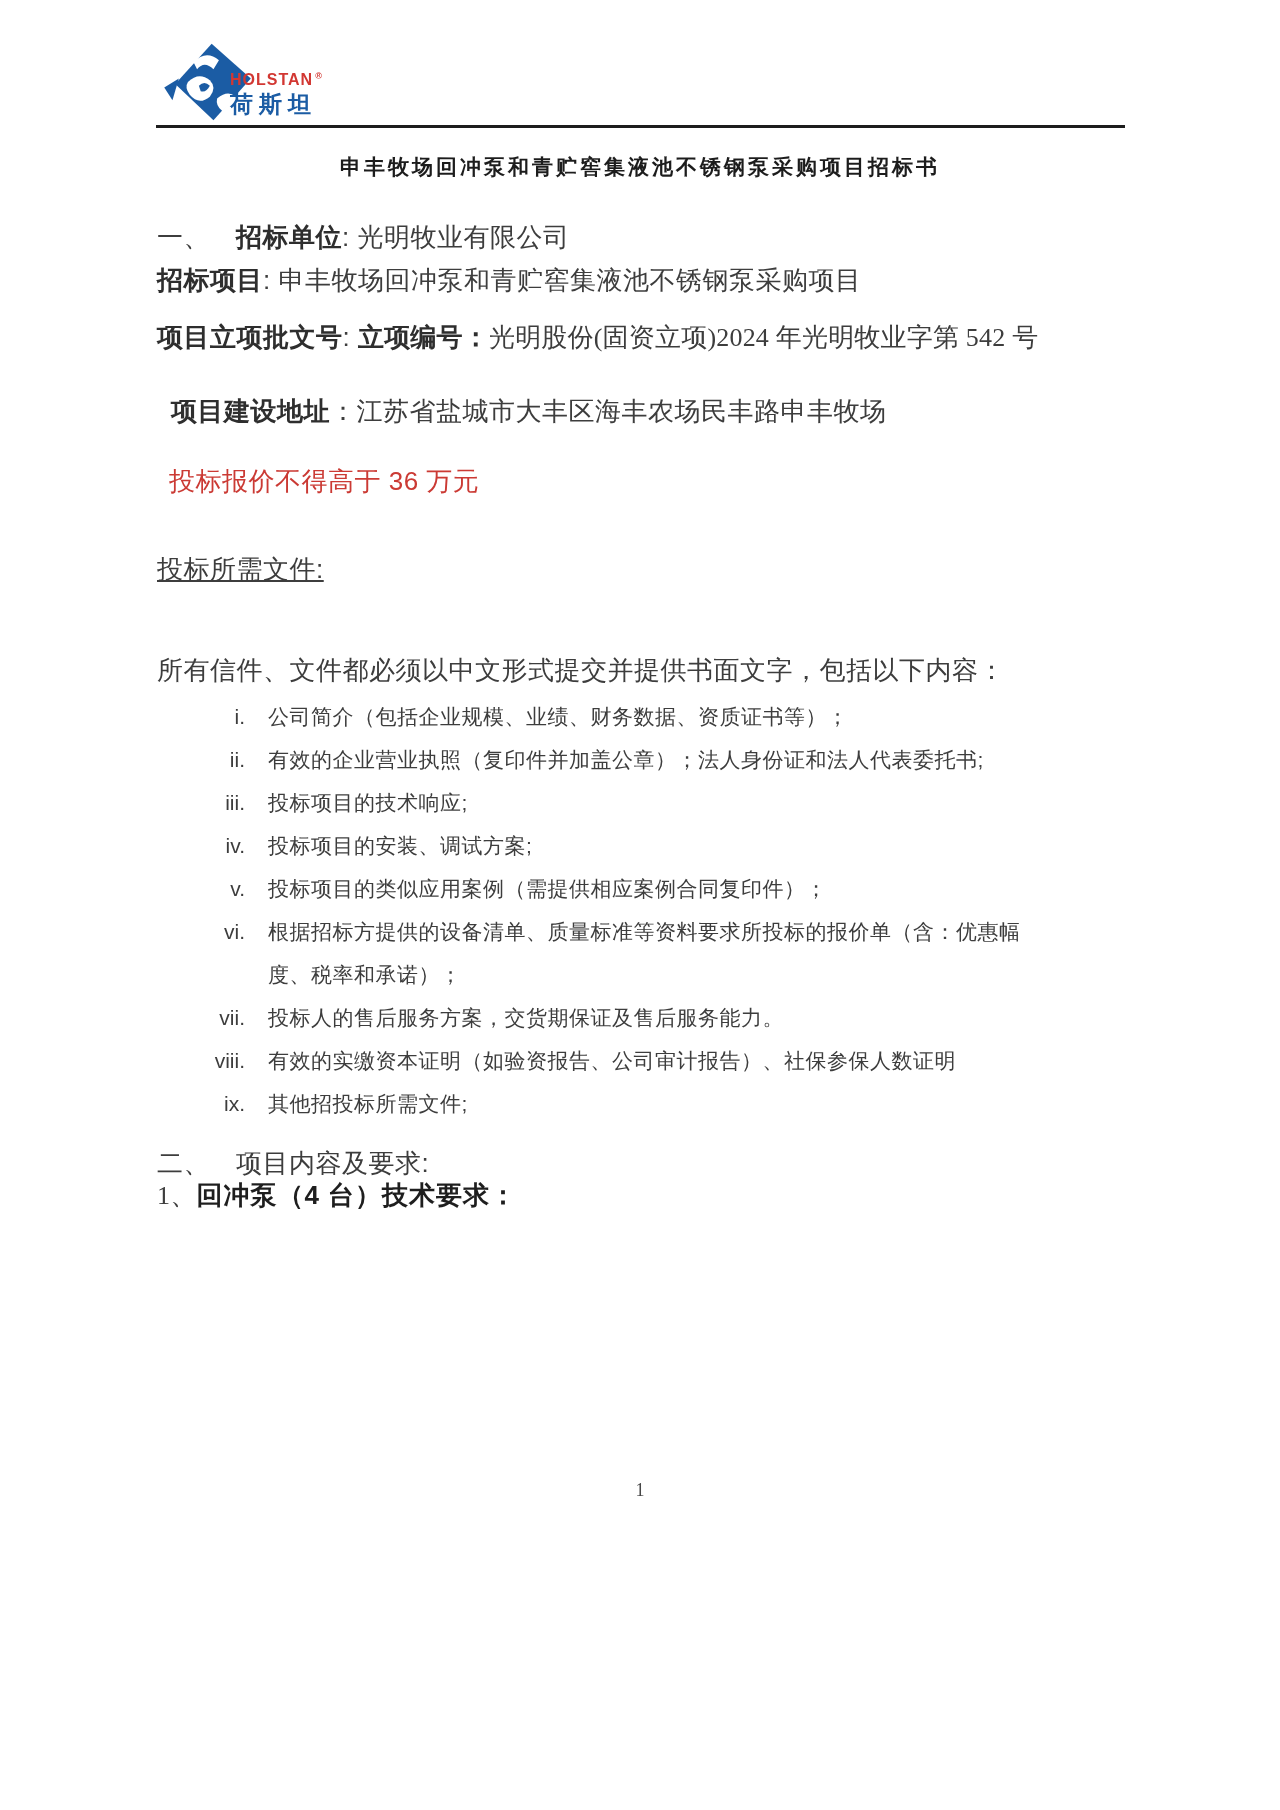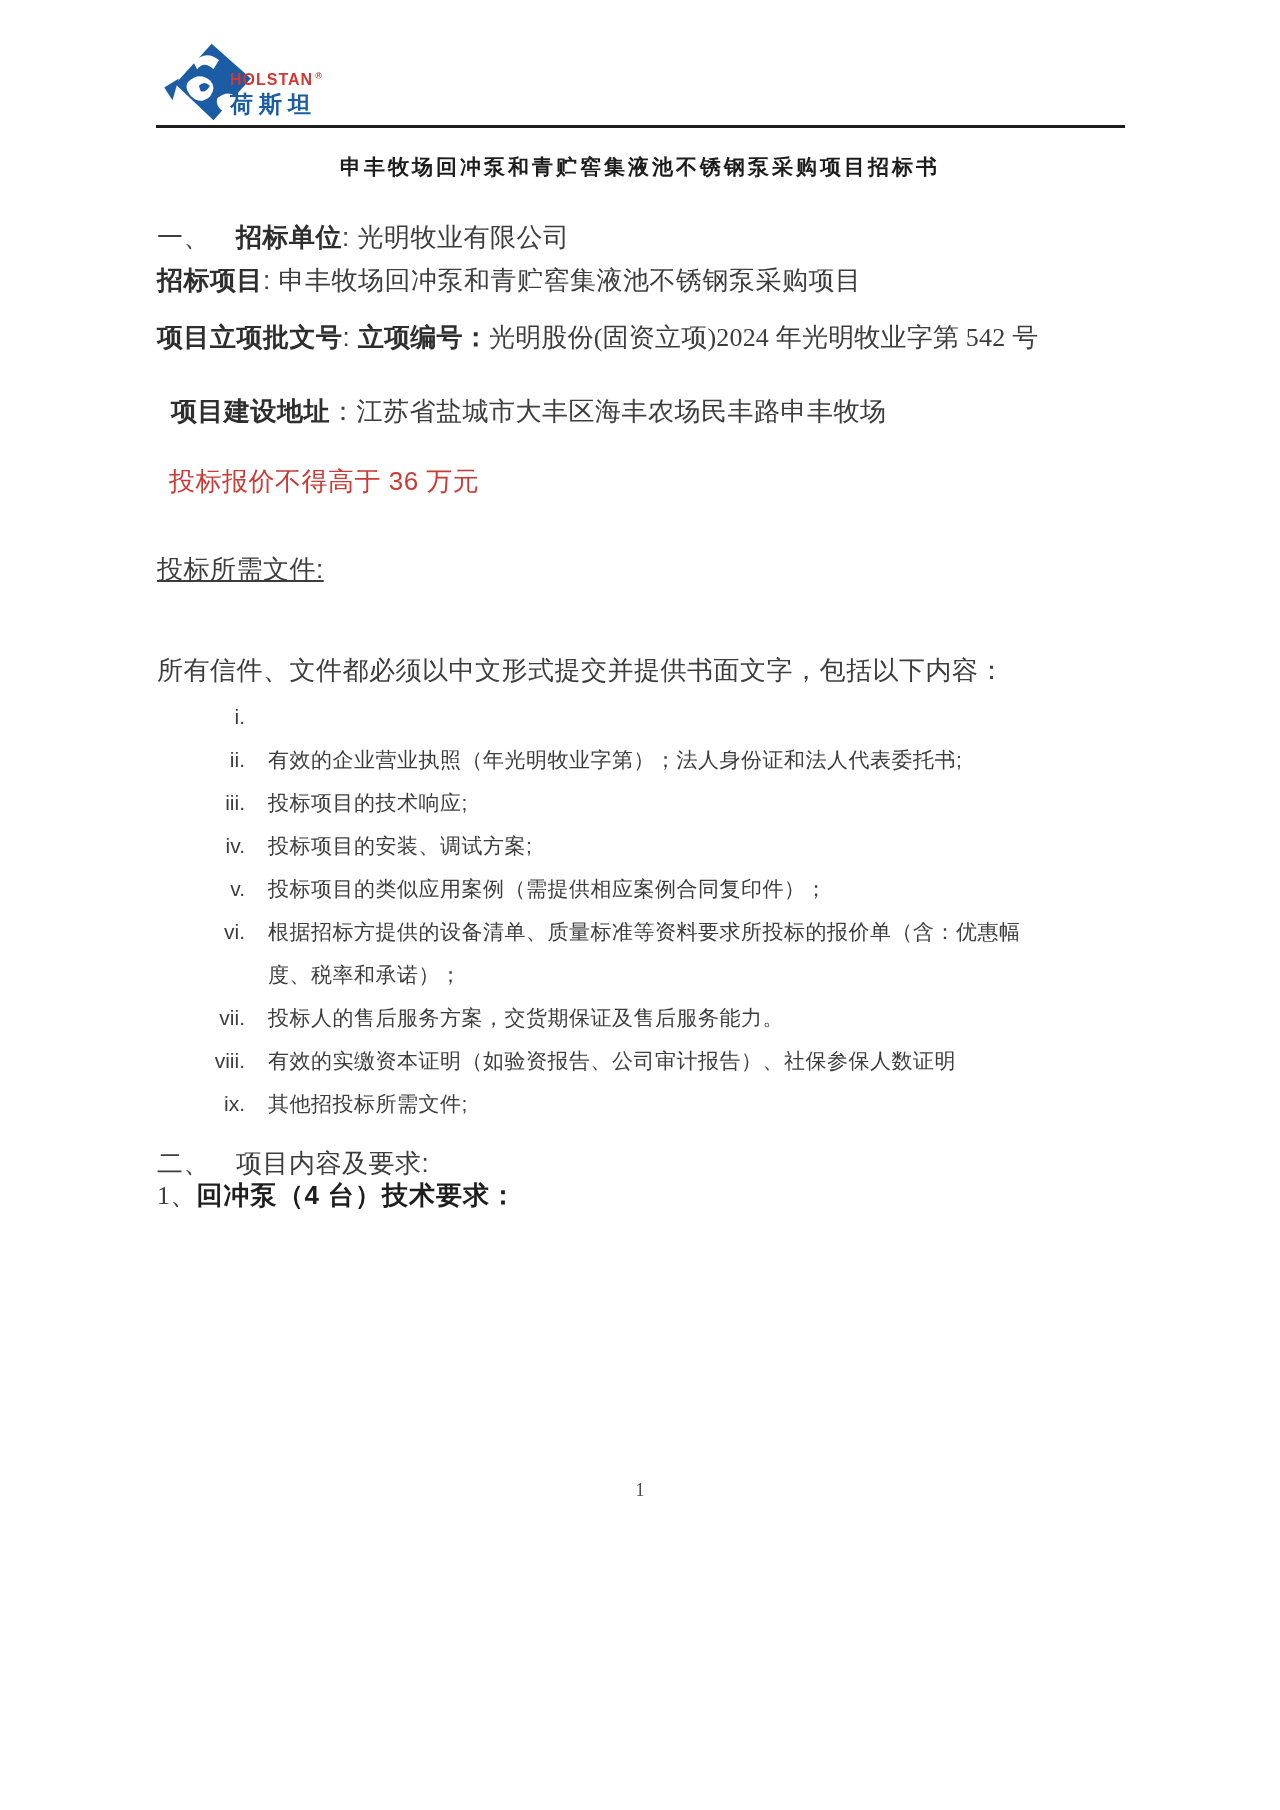--- a/index.html
+++ b/index.html
@@ -105,24 +105,25 @@
 
   <p class="para p-price">投标报价不得高于 36 万元</p>
 
   <p class="para p-docs-heading">投标所需文件:</p>
 
   <p class="para p-docs-intro">所有信件、文件都必须以中文形式提交并提供书面文字，包括以下内容：</p>
 
   <div class="req-list">
     <div class="req-item">
       <span class="req-num">i.</span>
+      <span class="req-text">公司简介（包括企业规模、业绩、财务数据、资质证书等）；</span>
     </div>
     <div class="req-item">
       <span class="req-num">ii.</span>
-      <span class="req-text">有效的企业营业执照（年光明牧业字第）；法人身份证和法人代表委托书;</span>
+      <span class="req-text">有效的企业营业执照（复印件并加盖公章）；法人身份证和法人代表委托书;</span>
     </div>
     <div class="req-item">
       <span class="req-num">iii.</span>
       <span class="req-text">投标项目的技术响应;</span>
     </div>
     <div class="req-item">
       <span class="req-num">iv.</span>
       <span class="req-text">投标项目的安装、调试方案;</span>
     </div>
     <div class="req-item">

